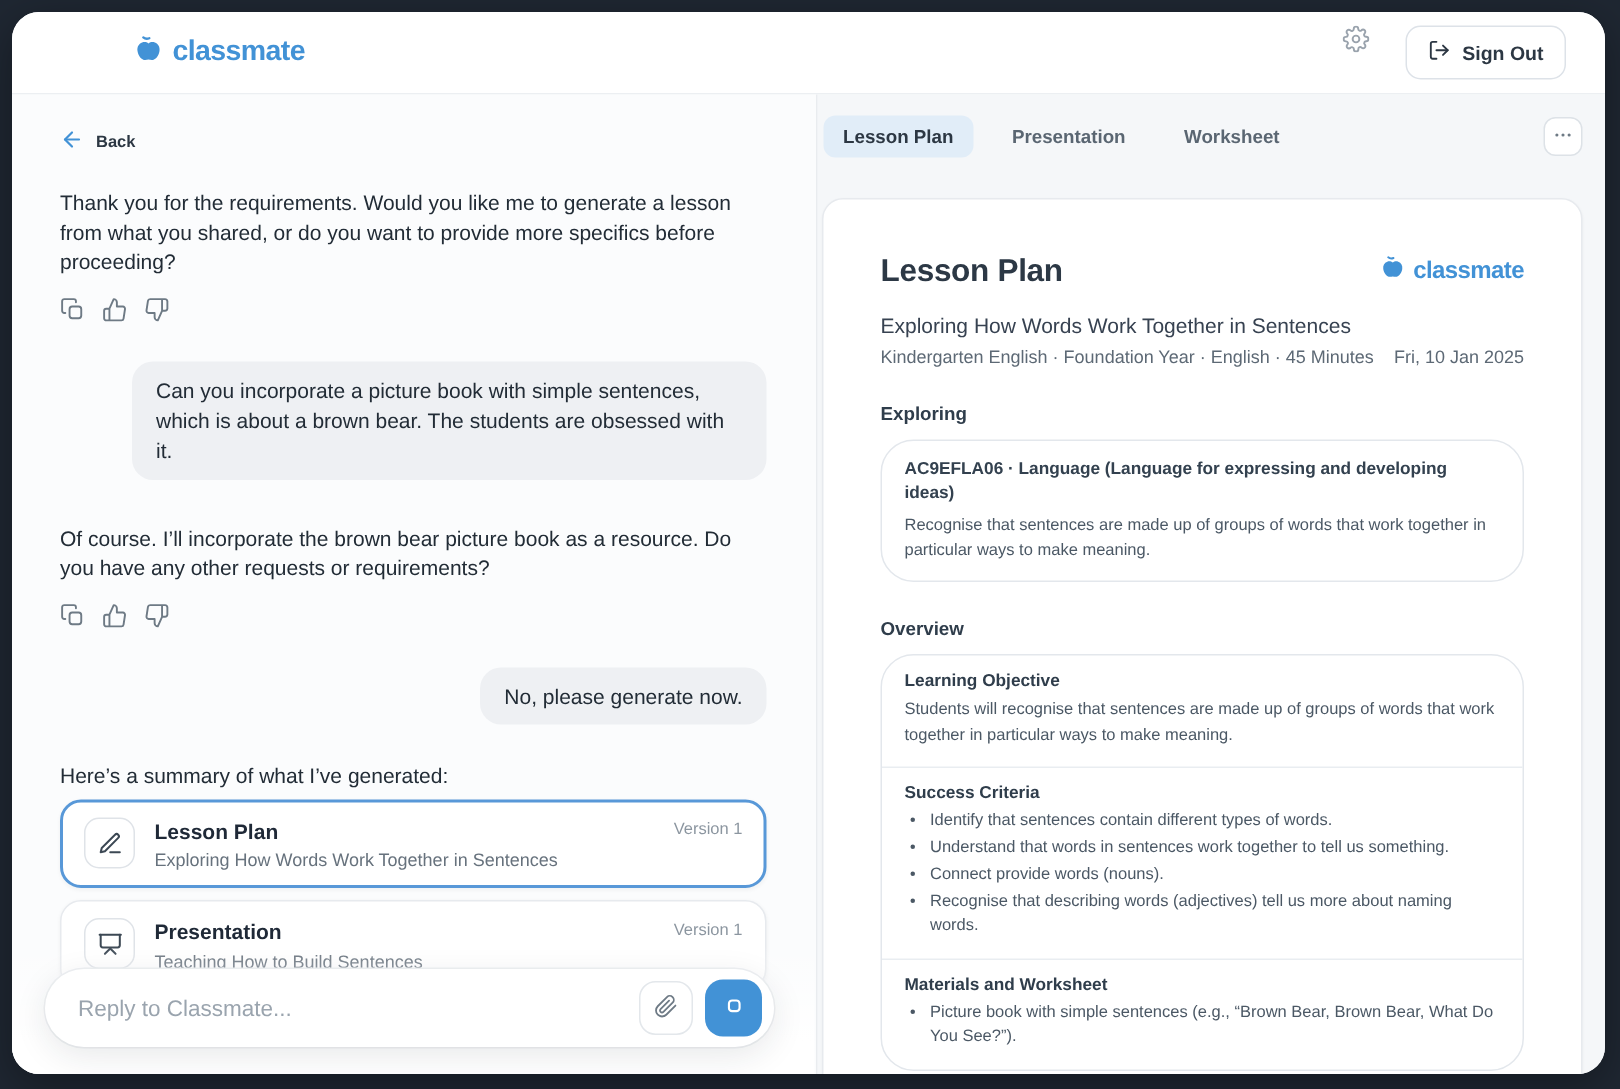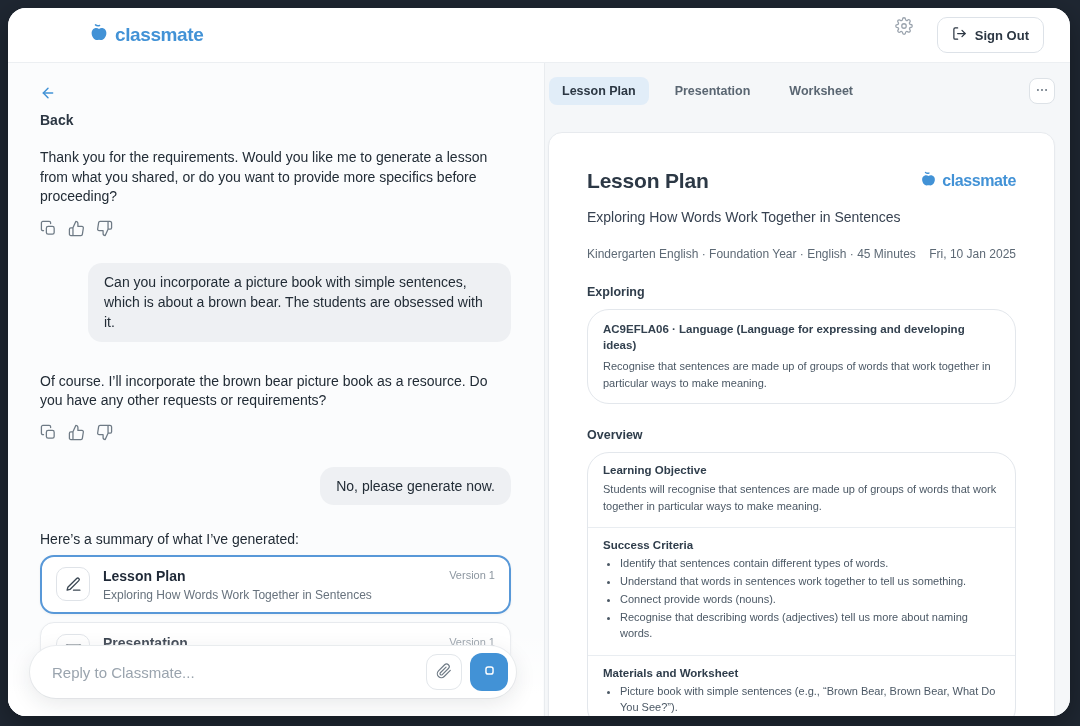--- a/index.html
+++ b/index.html
@@ -17,22 +17,22 @@
   .icon-btn { background:none; border:none; cursor:pointer; display:flex; align-items:center; }
   .signout-btn { display:flex; align-items:center; gap:8px; background:#fff; border:1px solid #dde2e8;
                  border-radius:10px; padding:8px 14px; font-size:13px; font-weight:600; color:#2c3743;
                  cursor:pointer; font-family:inherit; }
 
   .main { display:flex; height:calc(100% - 55px); }
 
   
   .chat { position:relative; width:537px; flex:0 0 537px; background:#fbfcfd;
           border-right:1px solid #e9ecef; padding:22px 33px 0 32px; overflow:hidden; }
-  .back { display:inline-flex; align-items:flex-start; gap:8px; font-size:14px; font-weight:700;
-          color:#2c3743; cursor:pointer; background:none; border:none; font-family:inherit;flex-direction:column; }
+  .back { display:inline-flex; align-items:center; gap:8px; font-size:11px; font-weight:700;
+          color:#2c3743; cursor:pointer; background:none; border:none; font-family:inherit; }
   .msg-assistant { margin-top:20px; font-size:14px; line-height:1.4; color:#222c36; max-width:480px; }
   .msg-actions { display:flex; gap:11px; margin-top:13px; }
   .msg-actions .icon-btn svg { display:block; }
   .bubble { background:#eef0f3; border-radius:14px; padding:9px 16px; font-size:14px;
             line-height:1.45; color:#222c36; }
   .bubble-left { margin:26px 0 0 48px; }
   .bubble-right { margin-top:26px; margin-left:auto; width:max-content; max-width:420px; }
   .summary-line { margin-top:26px; font-size:14px; color:#222c36; }
   .gen-card { display:flex; align-items:flex-start; gap:13px; background:#fff; border:1px solid #e7eaee;
               border-radius:14px; padding:11px 15px; margin-top:8px; cursor:pointer;
@@ -68,21 +68,21 @@
               border-radius:8px; display:flex; align-items:center; justify-content:center; cursor:pointer; }
 
   .doc { margin-top:27px; margin-left:1px; background:#fff; border:1px solid #e7eaee;
          border-radius:14px; min-height:640px; padding:36px 38px 40px 38px;
          box-shadow:0 1px 2px rgba(25,35,45,.04); }
   .doc-head { display:flex; align-items:center; justify-content:space-between; }
   .doc-title { font-size:21px; font-weight:700; color:#2c3845; letter-spacing:-.2px; }
   .doc-logo { display:flex; align-items:center; gap:4px; }
   .doc-logo .wordmark { font-size:16px; }
   .doc-subtitle { margin-top:16px; font-size:14px; font-weight:500; color:#374251; }
-  .doc-meta-row { margin-top:22px; display:flex; justify-content:space-between; align-items:flex-start; }
+  .doc-meta-row { margin-top:6px; display:flex; justify-content:space-between; align-items:flex-start; }
   .doc-meta, .doc-date { font-size:12px; color:#5d6975; }
   .sec-heading { margin-top:24px; font-size:12.5px; font-weight:700; color:#2f3d4b; }
   .sec-card { margin-top:10px; border:1px solid #e3e7ec; border-radius:22px; background:#fff; }
   .curr-inner { padding:11px 15px 12px; }
   .curr-code { font-size:11.5px; font-weight:700; color:#33414f; line-height:1.4; }
   .curr-body { margin-top:5px; font-size:11px; color:#4b5865; line-height:1.5; max-width:440px; }
   .ov-section { padding:11px 15px 13px; }
   .ov-section + .ov-section { border-top:1px solid #e9edf1; }
   .ov-title { font-size:11.5px; font-weight:700; color:#2f3d4b; }
   .ov-body { margin-top:5px; font-size:11px; color:#4b5865; line-height:1.5; max-width:452px; }

